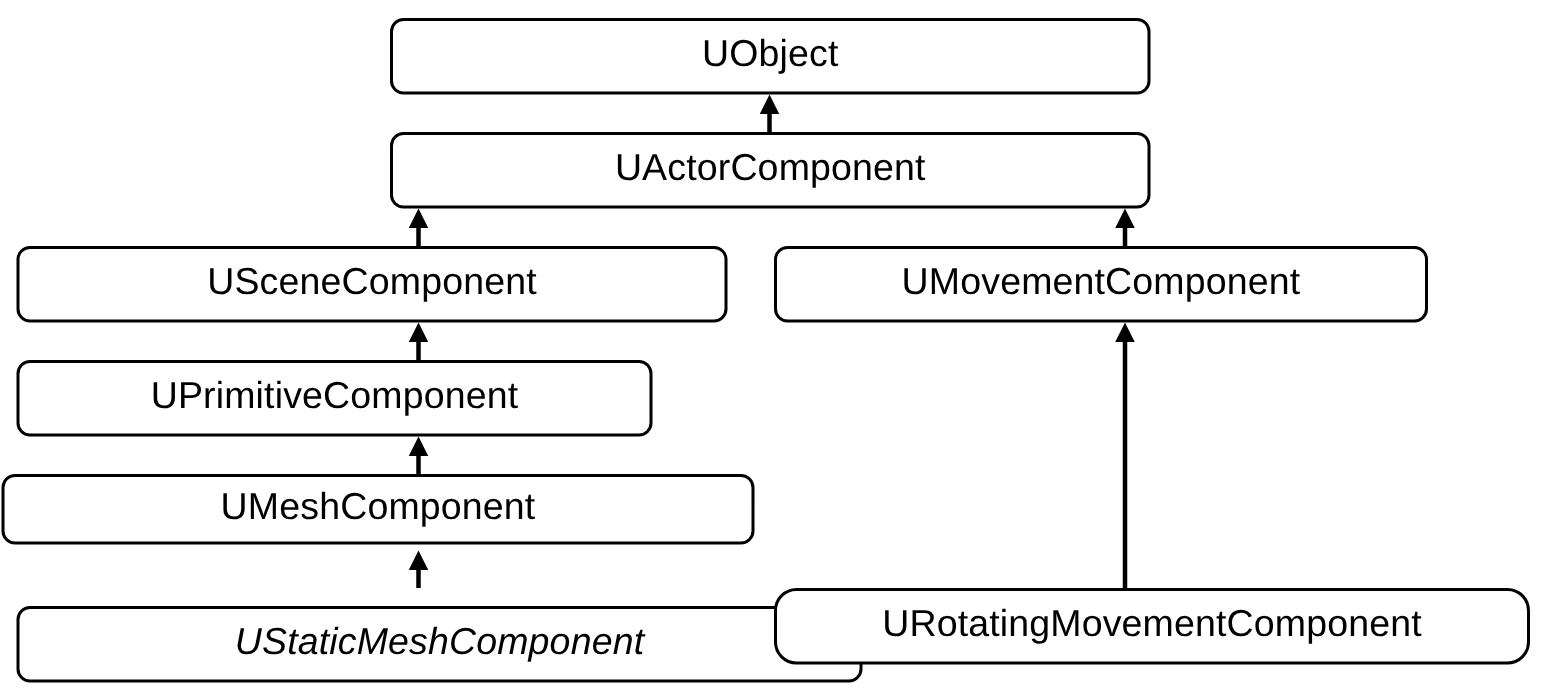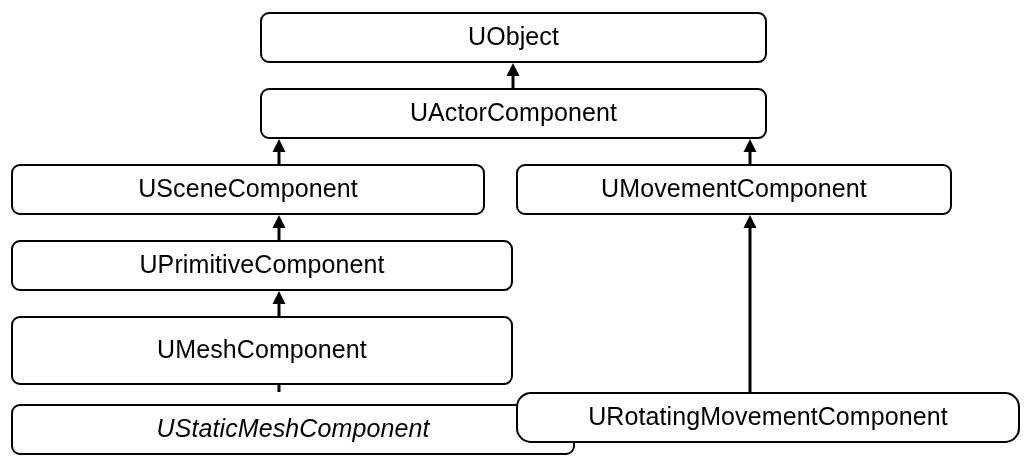--- a/index.html
+++ b/index.html
@@ -103,24 +103,24 @@
       </div>
       <div class="node" style="left: 260px; top: 88px; width: 507px; height: 51px;">
         <span class="node-label">UActorComponent</span>
       </div>
       <div class="node" style="left: 11px; top: 164px; width: 474px; height: 51px;">
         <span class="node-label">USceneComponent</span>
       </div>
       <div class="node" style="left: 516px; top: 164px; width: 436px; height: 51px;">
         <span class="node-label">UMovementComponent</span>
       </div>
-      <div class="node" style="left: 11px; top: 240px; width: 502px; height: 51px;">
+      <div class="node" style="left: 11px; top: 240px; width: 424px; height: 51px;">
         <span class="node-label">UPrimitiveComponent</span>
       </div>
-      <div class="node" style="left: 11px; top: 316px; width: 502px; height: 69px;">
+      <div class="node" style="left: 1px; top: 316px; width: 502px; height: 47px;">
         <span class="node-label">UMeshComponent</span>
       </div>
       <div class="node" style="left: 11px; top: 404px; width: 564px; height: 51px; font-style: italic;">
         <span class="node-label">UStaticMeshComponent</span>
       </div>
       <div class="node" style="left: 516px; top: 392px; width: 504px; height: 51px; border-radius: 15px;">
         <span class="node-label">URotatingMovementComponent</span>
       </div>
     </div>
 </div>

